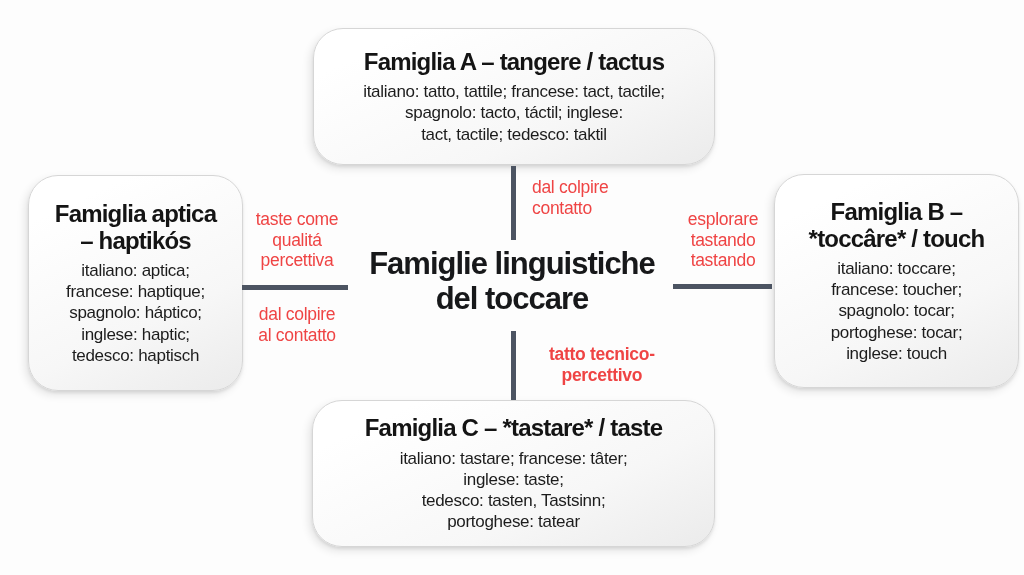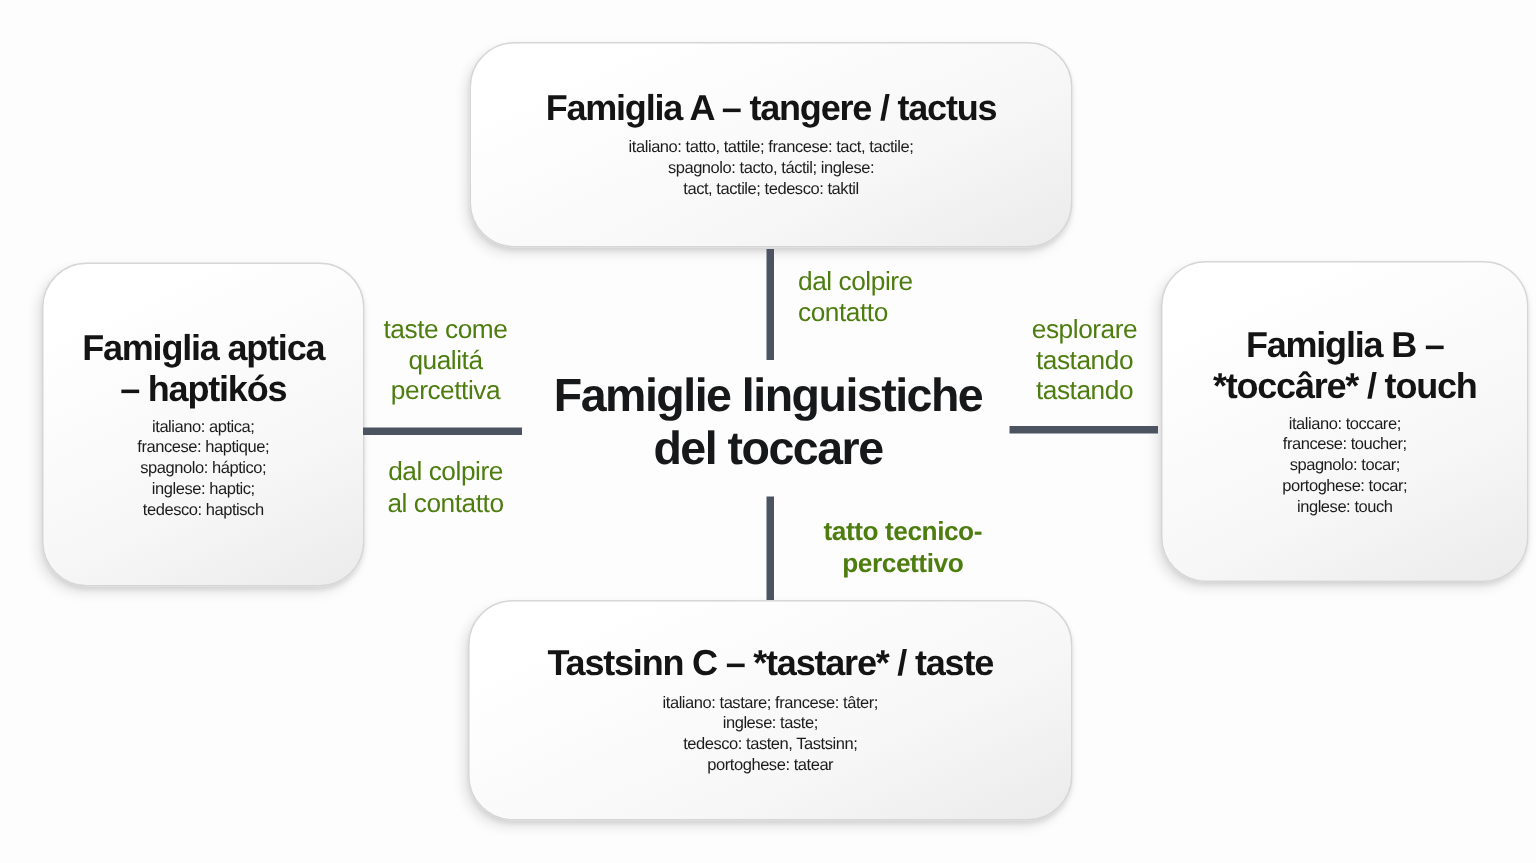--- a/index.html
+++ b/index.html
@@ -32,21 +32,21 @@
   .node-title {
     font-weight: 700;
     font-size: 24px;
     line-height: 1.13;
     letter-spacing: -0.8px;
     color: #141414;
     white-space: pre-line;
     margin-bottom: 6px;
   }
   .node-details {
-    font-size: 11px;
+    font-size: 17px;
     line-height: 1.25;
     letter-spacing: -0.3px;
     color: #1c1c1c;
     white-space: pre-line;
   }
 
   .node-top    { left: 313px; top: 28px;  width: 402px; height: 137px; }
   .node-left   { left: 28px;  top: 175px; width: 215px; height: 216px; }
   .node-right  { left: 774px; top: 174px; width: 245px; height: 214px; }
   .node-bottom { left: 312px; top: 400px; width: 403px; height: 147px; }
@@ -70,21 +70,21 @@
   .connector-bottom { left: 511px; top: 331px; width: 5px;   height: 69px; }
   .connector-left   { left: 242px; top: 285px; width: 106px; height: 5px; }
   .connector-right  { left: 673px; top: 284px; width: 99px;  height: 5px; }
 
   
   .edge-label {
     position: absolute;
     font-size: 17.5px;
     line-height: 1.18;
     letter-spacing: -0.3px;
-    color: #4d7c0f;
+    color: #ef4444;
     white-space: pre-line;
   }
   .edge-label-top         { left: 532px; top: 177px; text-align: left; }
   .edge-label-left-above  { left: 244px; top: 209px; width: 106px; text-align: center; }
   .edge-label-left-below  { left: 244px; top: 304px; width: 106px; text-align: center; }
   .edge-label-right       { left: 668px; top: 209px; width: 110px; text-align: center; }
   .edge-label-bottom      { left: 549px; top: 344px; text-align: center; font-weight: bold; }
 </style>
 </head>
 <body>
@@ -112,21 +112,21 @@
     <div class="node-title">Famiglia B –
 *toccâre* / touch</div>
     <div class="node-details">italiano: toccare;
 francese: toucher;
 spagnolo: tocar;
 portoghese: tocar;
 inglese: touch</div>
   </div>
 
   <div class="node node-bottom">
-    <div class="node-title">Tastsinn C – *tastare* / taste</div>
+    <div class="node-title">Famiglia C – *tastare* / taste</div>
     <div class="node-details">italiano: tastare; francese: tâter;
 inglese: taste;
 tedesco: tasten, Tastsinn;
 portoghese: tatear</div>
   </div>
 
   <div class="center-title">Famiglie linguistiche
 del toccare</div>
 
   <div class="connector connector-top"></div>

